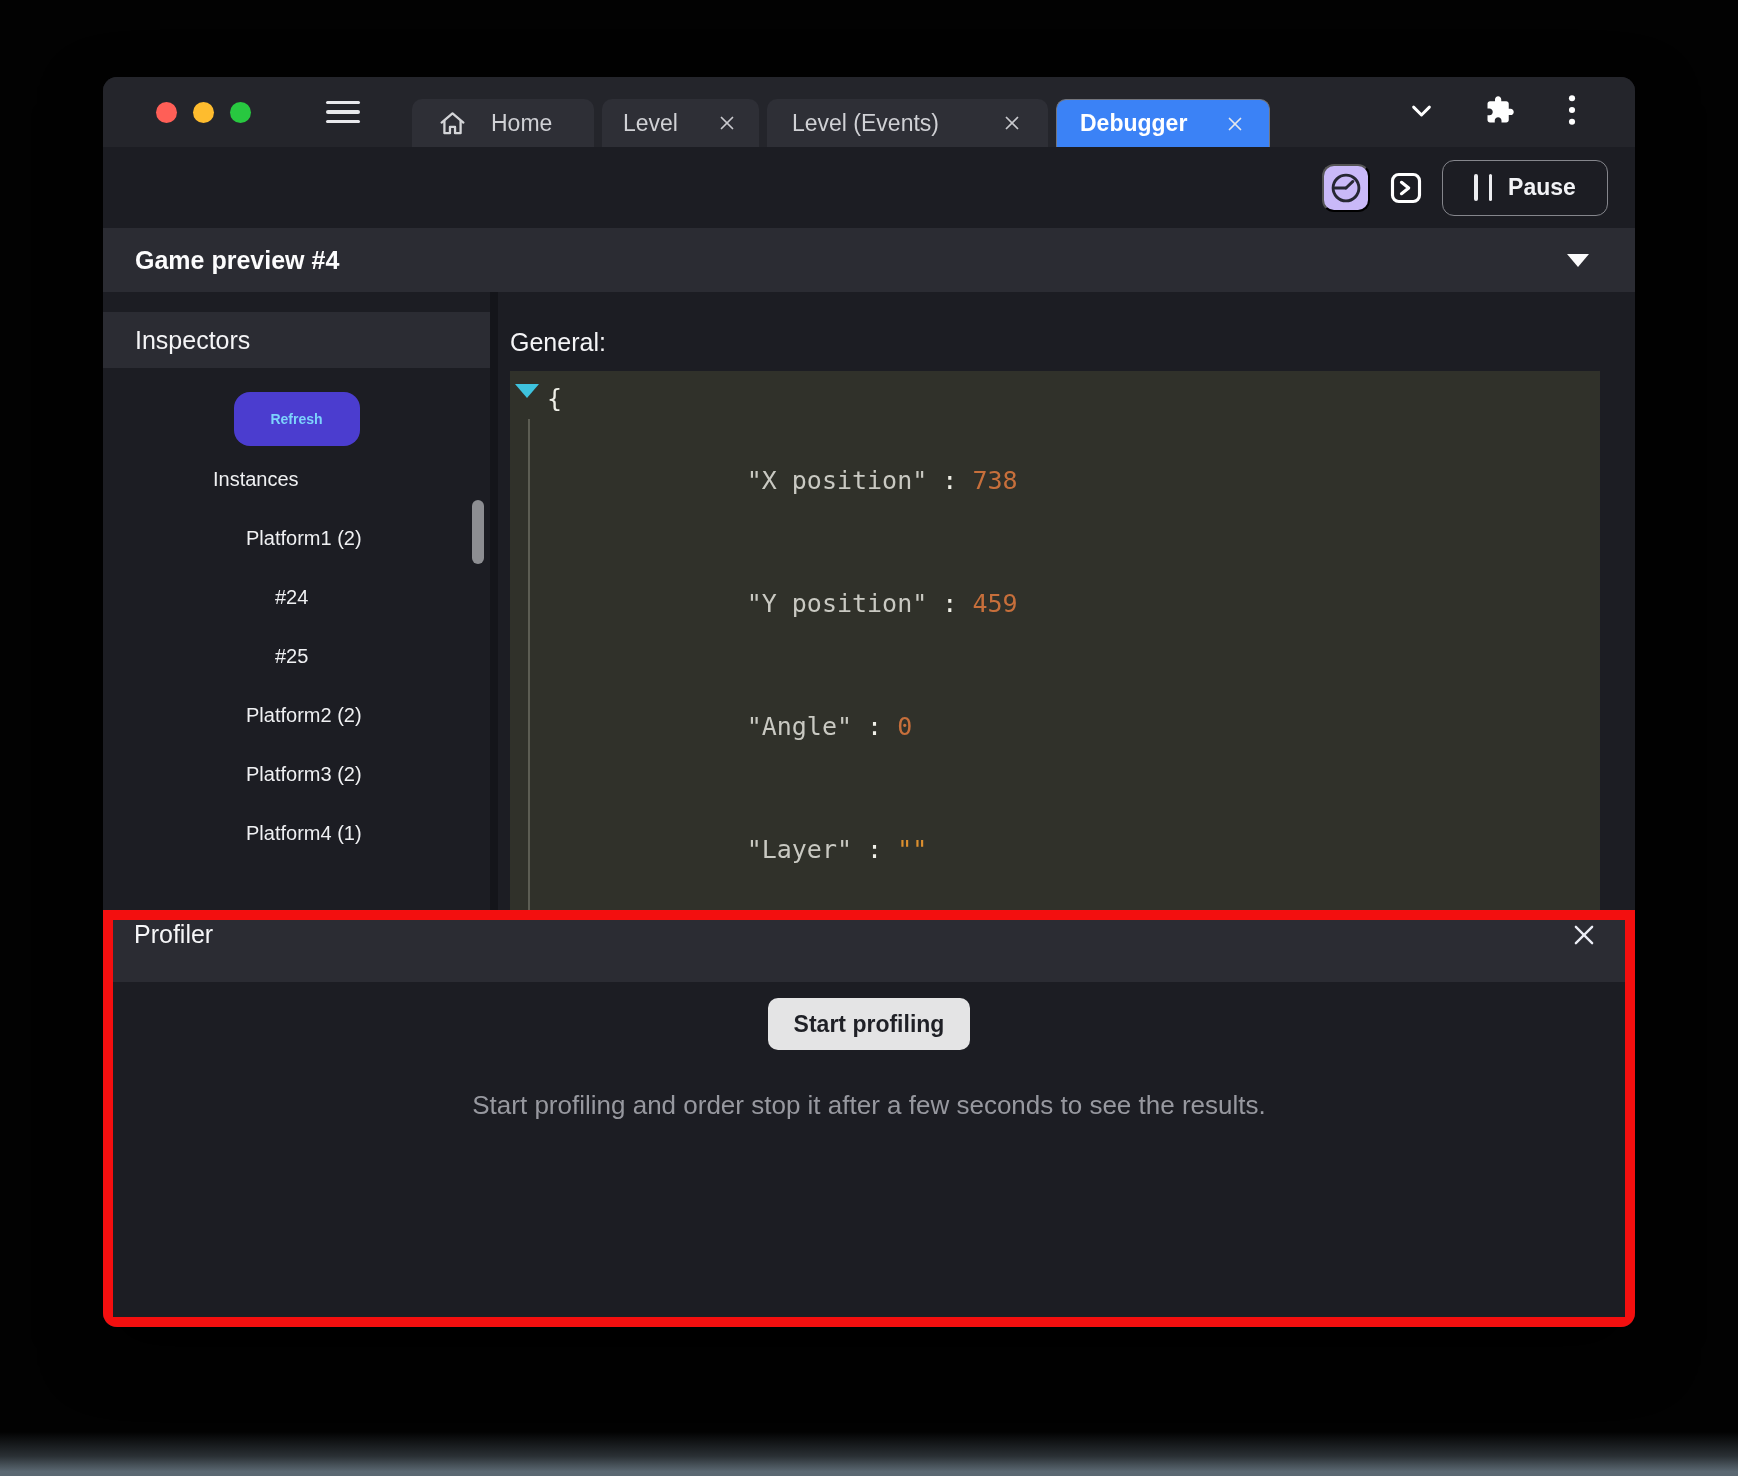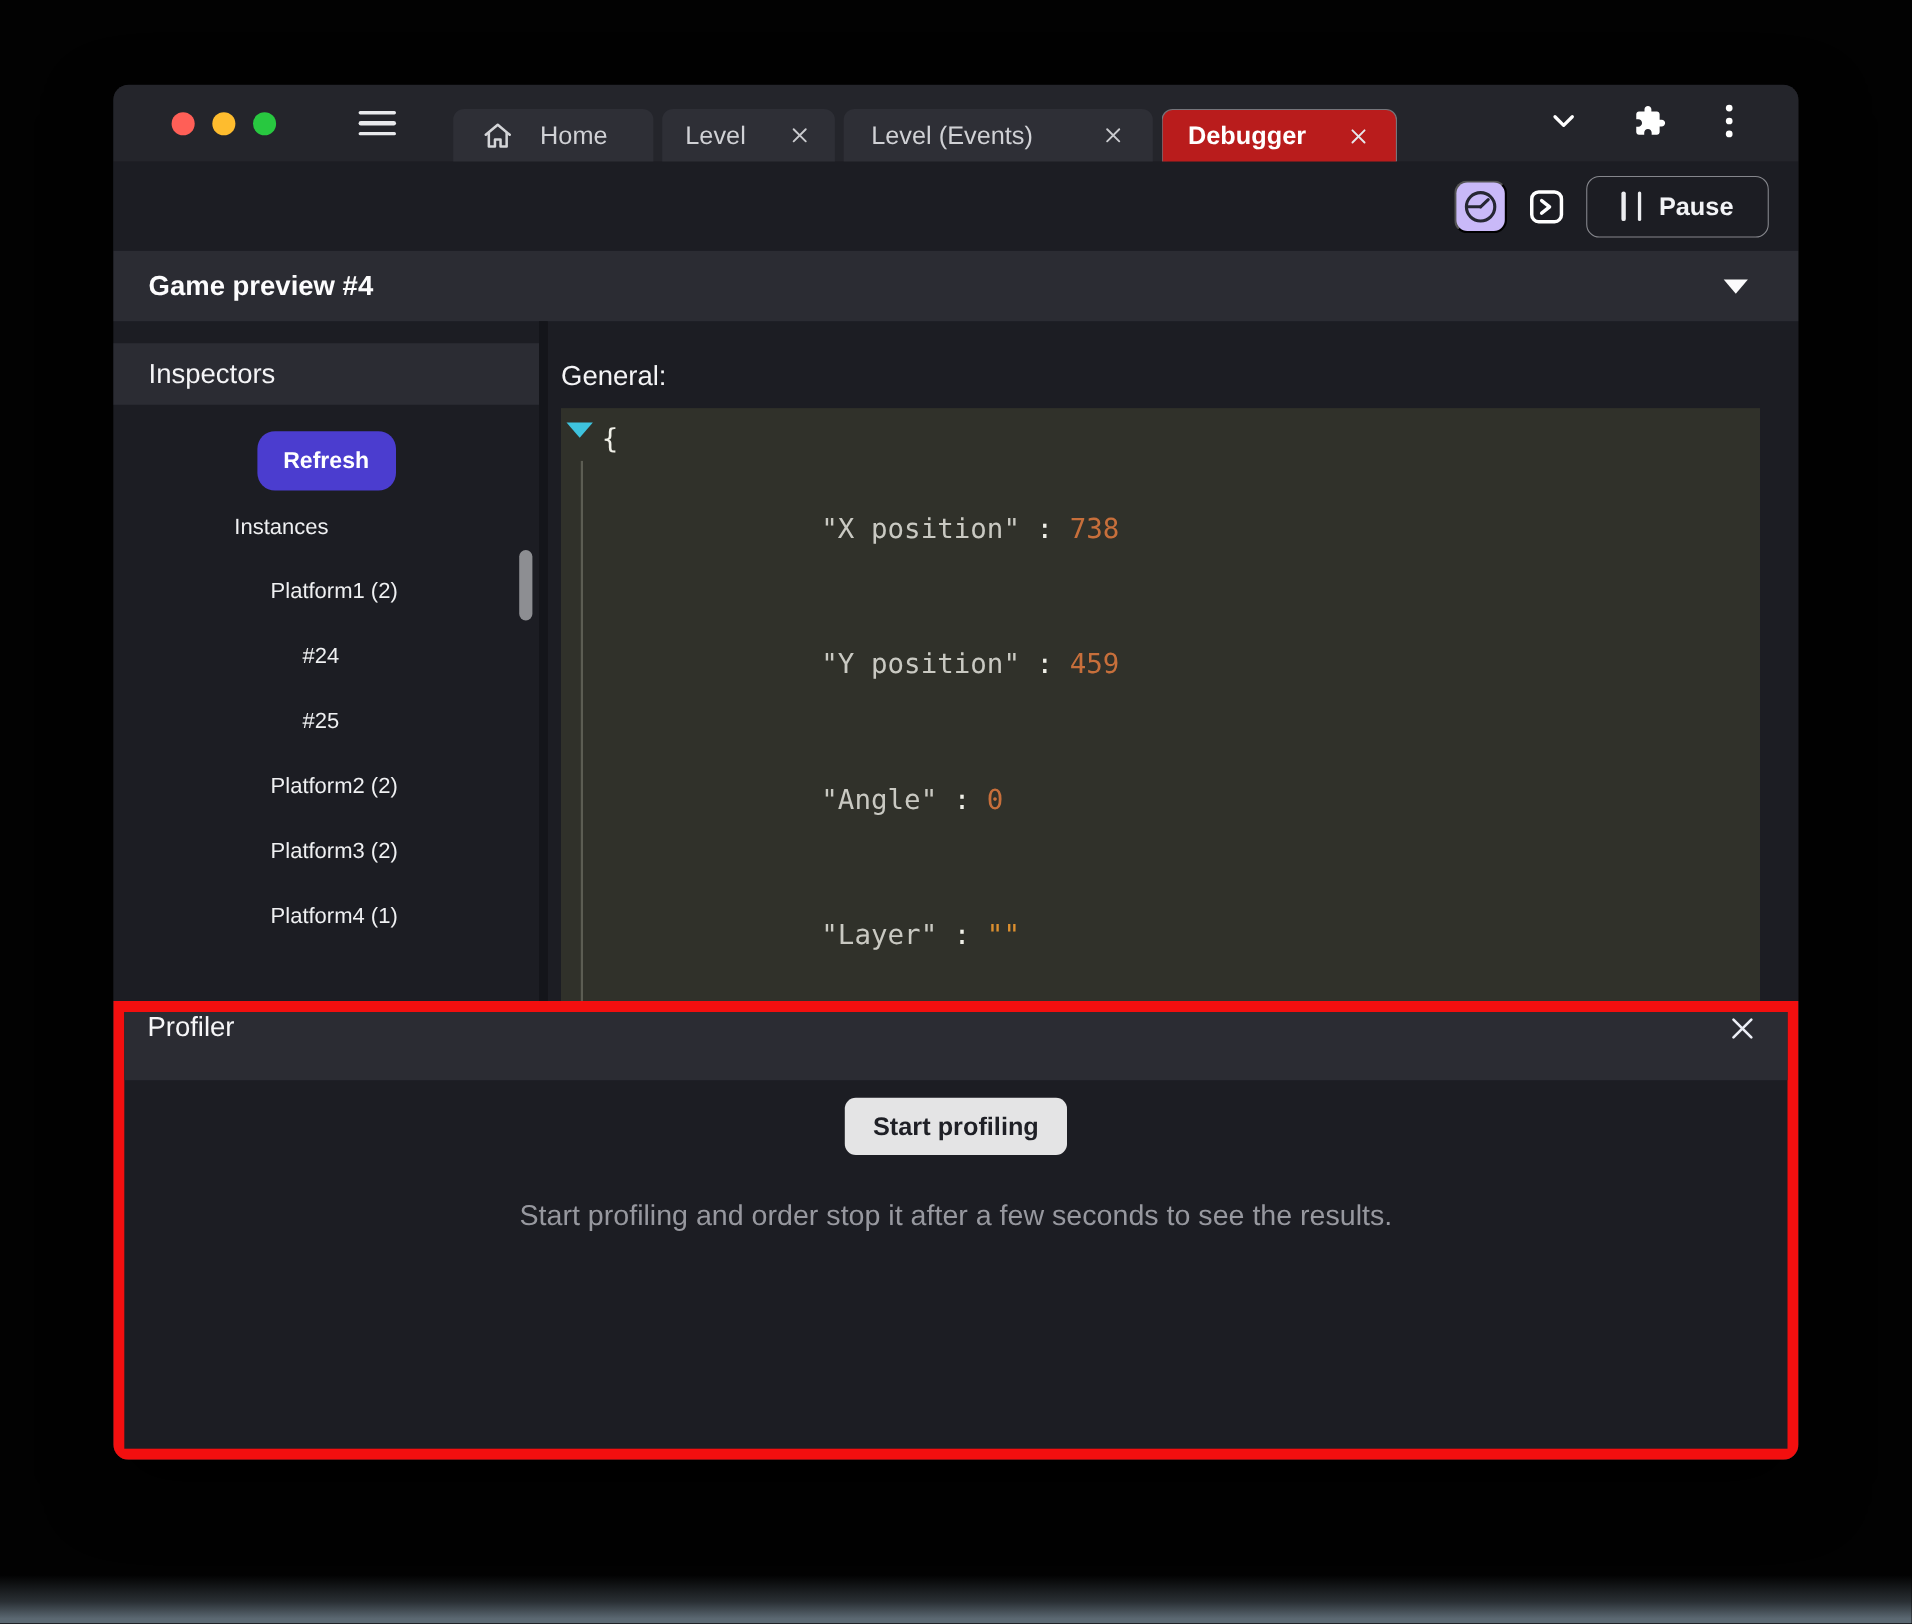--- a/index.html
+++ b/index.html
@@ -20,21 +20,21 @@
   .hamburger { align-self:center; margin-left:47px; width:34px; display:flex;
                flex-direction:column; gap:6px; cursor:pointer; }
   .hamburger i { display:block; height:3.5px; border-radius:2px; background:#e8e9ec; }
   .tabs { display:flex; align-items:flex-end; margin-left:24px; }
   .tab { height:48px; border-radius:10px 10px 0 0; background:#2e2f36; margin-right:8px;
          display:flex; align-items:center; color:#d0d1d5; font-size:23px; }
   .tab-home { width:182px; padding-left:26px; gap:24px; }
   .tab-level { width:157px; padding:0 21px; justify-content:space-between; }
   .tab-levelevents { width:281px; padding:0 25px; justify-content:space-between; }
   .tab-debugger { width:214px; padding:0 23px; justify-content:space-between;
-                  background:#b91c1c; border:1.5px solid #74757b; border-bottom:none;
+                  background:#3b82f6; border:1.5px solid #74757b; border-bottom:none;
                   color:#ffffff; font-weight:bold; }
   .tabx { display:flex; align-items:center; }
   .tab svg { display:block; }
   .tb-icons { margin-left:auto; align-self:center; display:flex; align-items:center;
               gap:50px; padding-right:56px; }
 
   
   .toolbar { height:81px; display:flex; align-items:center; justify-content:flex-end;
              gap:18px; padding-right:27px; flex:none; background:#1c1d23; }
   .gauge-btn { width:48px; height:48px; border-radius:12px; background:#c9b9f8;
@@ -54,22 +54,22 @@
               border-right:11px solid transparent; border-top:13px solid #fbfbfc; }
 
   
   .content { flex:1; display:flex; min-height:0; }
   .sidebar { width:387px; flex:none; display:flex; flex-direction:column; }
   .sb-gap { height:20px; flex:none; }
   .sb-header { height:56px; background:#2b2c33; flex:none; display:flex; align-items:center;
                padding-left:32px; color:#f4f4f6; font-size:25px; }
   .sb-body { position:relative; flex:1; }
   .refresh-btn { display:block; margin:24px auto 0 auto; width:126px; height:54px;
-                 background:#4b3dcf; border:none; border-radius:16px; color:#ffffff;
-                 font-size:21px; font-weight:bold; font-family:"Liberation Sans",sans-serif; }
+                 background:#4b3dcf; border:none; border-radius:16px; color:#7dd3fc;
+                 font-size:14px; font-weight:bold; font-family:"Liberation Sans",sans-serif; }
   .tree { margin-top:4px; }
   .tree-item { height:59px; display:flex; align-items:center; color:#eff0f2; font-size:20px; }
   .lvl0 { padding-left:110px; }
   .lvl1 { padding-left:143px; }
   .lvl2 { padding-left:172px; }
   .scroll-thumb { position:absolute; right:6px; top:132px; width:12px; height:64px;
                   background:#8d8e92; border-radius:6px; }
   .vdivider { width:8px; background:#14151a; flex:none; }
 
   .main { flex:1; padding:36px 35px 0 12px; min-width:0; }

